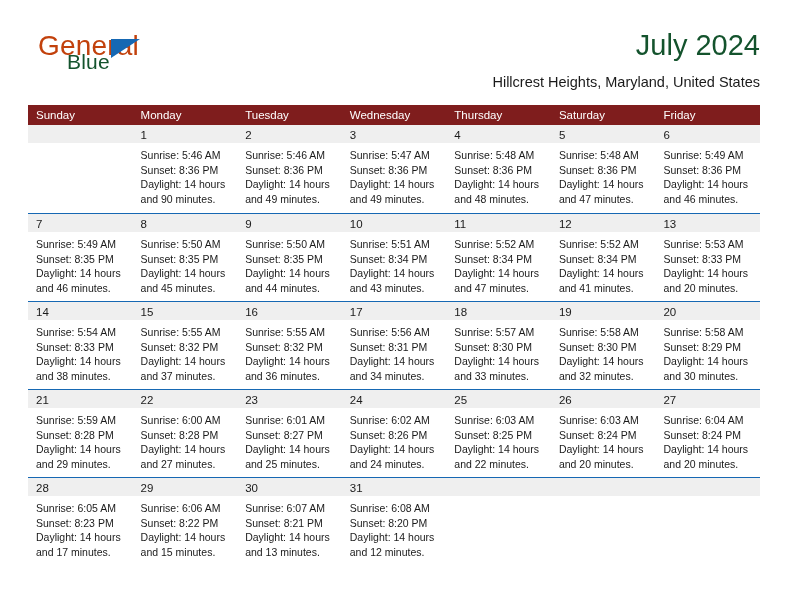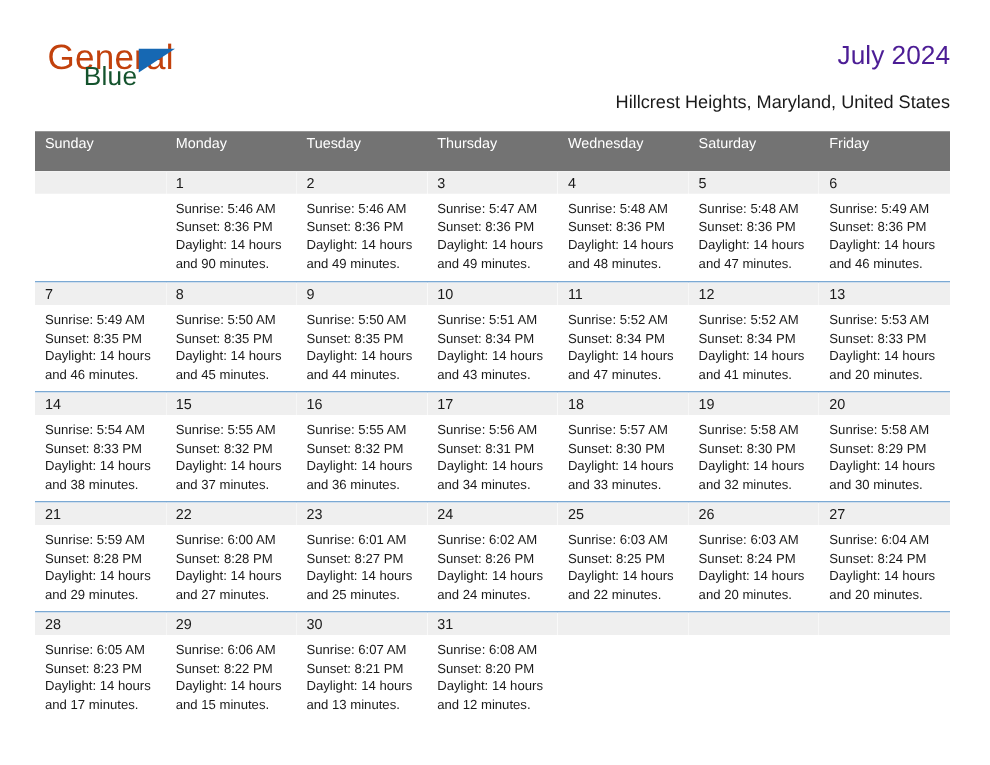--- a/index.html
+++ b/index.html
@@ -66,22 +66,22 @@
     border-bottom: 19px solid transparent;
   }
 
   .title-block {
     position: absolute;
     right: 0;
     top: 0;
     text-align: right;
   }
   .cal-title {
-    font-size: 21px;
-    color: #4c1d95;
+    font-size: 29px;
+    color: #14532d;
     line-height: 34px;
     white-space: nowrap;
   }
   .cal-subtitle {
     font-size: 14.5px;
     color: #1a1a1a;
     line-height: 20px;
     margin-top: 10px;
     white-space: nowrap;
   }
@@ -89,22 +89,22 @@
   
   .calendar {
     position: absolute;
     left: 28px;
     top: 105px;
     width: 732px;
   }
 
   .weekday-row {
     display: flex;
-    background: #737373;
-    height: 32px;
+    background: #7f1d1d;
+    height: 20px;
   }
   .weekday {
     flex: 1 1 0;
     color: #ffffff;
     font-size: 11.5px;
     line-height: 20px;
     padding-left: 8px;
     box-sizing: border-box;
     white-space: nowrap;
     overflow: hidden;
@@ -169,22 +169,22 @@
       <div class="cal-subtitle">Hillcrest Heights, Maryland, United States</div>
     </div>
 
   </div>
 
   <div class="calendar">
     <div class="weekday-row">
         <div class="weekday">Sunday</div>
         <div class="weekday">Monday</div>
         <div class="weekday">Tuesday</div>
+        <div class="weekday">Wednesday</div>
         <div class="weekday">Thursday</div>
-        <div class="weekday">Wednesday</div>
         <div class="weekday">Saturday</div>
         <div class="weekday">Friday</div>
       </div>
     <div id="weeks-container">
         <div class="week-row first">
           <div class="day-cell">
             <div class="day-num-band"><span class="day-num"></span></div>
             <div class="day-body"></div>
           </div>
           <div class="day-cell">

